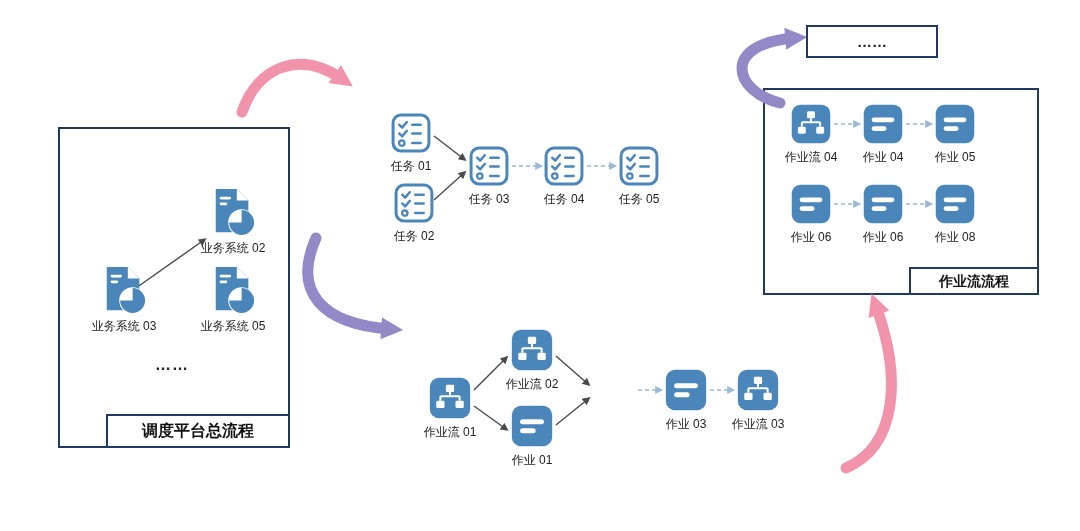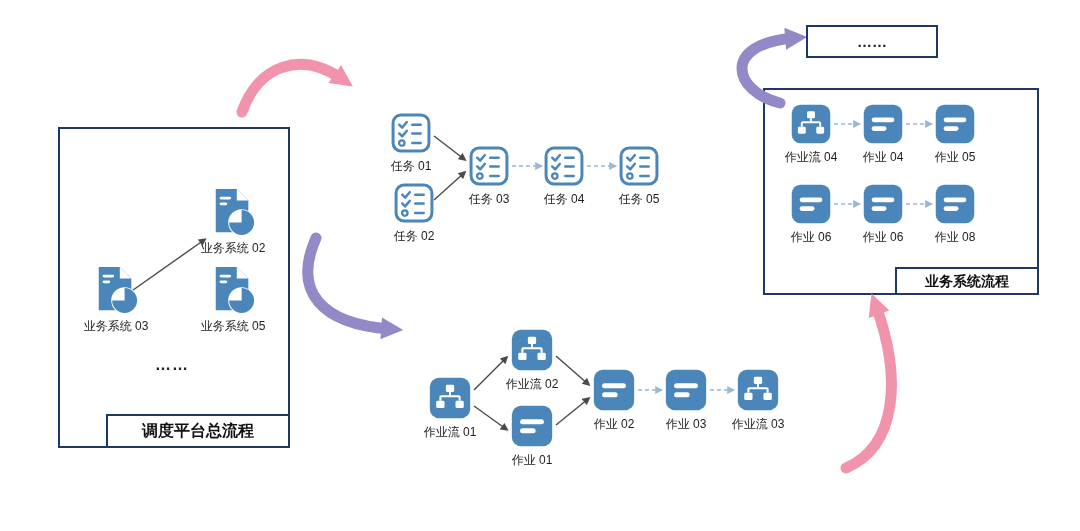--- a/index.html
+++ b/index.html
@@ -82,21 +82,21 @@
     <rect x="11" y="26.5" width="17" height="5.5" rx="2.75" fill="#ffffff"></rect>
   </symbol>
 </svg>
 
 <div class="canvas">
 
   <div class="box" style="left:58px;top:127px;width:228px;height:317px">
     <div class="box-title-bottom">调度平台总流程</div>
   </div>
   <div class="box" style="left:763px;top:88px;width:272px;height:203px">
-    <div class="tab">业务系统流程</div>
+    <div class="tab">作业流流程</div>
   </div>
   <div class="more-box">……</div>
 
   <svg class="overlay" width="1080" height="531">
     <defs>
       <marker id="mThin" viewBox="0 0 10 10" refX="6" refY="5" markerWidth="9" markerHeight="8" orient="auto" markerUnits="userSpaceOnUse">
           <path d="M0 0 L10 5 L0 10 Z"></path>
         </marker>
       <marker id="mDash" viewBox="0 0 10 10" refX="6" refY="5" markerWidth="9" markerHeight="8" orient="auto" markerUnits="userSpaceOnUse">
           <path d="M0 0 L10 5 L0 10 Z"></path>
@@ -133,21 +133,21 @@
     <path class="dash" d="M834 204 L858 204" marker-end="url(#mDash)"></path>
     <path class="dash" d="M906 204 L930 204" marker-end="url(#mDash)"></path>
   </svg>
 
   <div class="node" style="left:188px;top:188px;width:90px">
     <svg class="ic ic-46" viewBox="0 0 48 50">
         <use href="#sym-doc-pie"></use>
       </svg>
     <span class="lbl">业务系统 02</span>
   </div>
-  <div class="node" style="left:71px;top:266px;width:90px">
+  <div class="node" style="left:79px;top:266px;width:90px">
     <svg class="ic ic-46" viewBox="0 0 48 50">
         <use href="#sym-doc-pie"></use>
       </svg>
     <span class="lbl">业务系统 03</span>
   </div>
   <div class="node" style="left:188px;top:266px;width:90px">
     <svg class="ic ic-46" viewBox="0 0 48 50">
         <use href="#sym-doc-pie"></use>
       </svg>
     <span class="lbl">业务系统 05</span>
@@ -196,26 +196,20 @@
         <use href="#sym-sitemap"></use>
       </svg>
     <span class="lbl">作业流 02</span>
   </div>
   <div class="node" style="left:495px;top:404px;width:74px">
     <svg class="ic ic-44" viewBox="0 0 48 48">
         <use href="#sym-job"></use>
       </svg>
     <span class="lbl">作业 01</span>
   </div>
-  <div class="node" style="left:577px;top:368px;width:74px">
-    <svg class="ic ic-44" viewBox="0 0 48 48">
-        <use href="#sym-job"></use>
-      </svg>
-    <span class="lbl">作业 02</span>
-  </div>
   <div class="node" style="left:649px;top:368px;width:74px">
     <svg class="ic ic-44" viewBox="0 0 48 48">
         <use href="#sym-job"></use>
       </svg>
     <span class="lbl">作业 03</span>
   </div>
   <div class="node" style="left:721px;top:368px;width:74px">
     <svg class="ic ic-44" viewBox="0 0 48 48">
         <use href="#sym-sitemap"></use>
       </svg>

